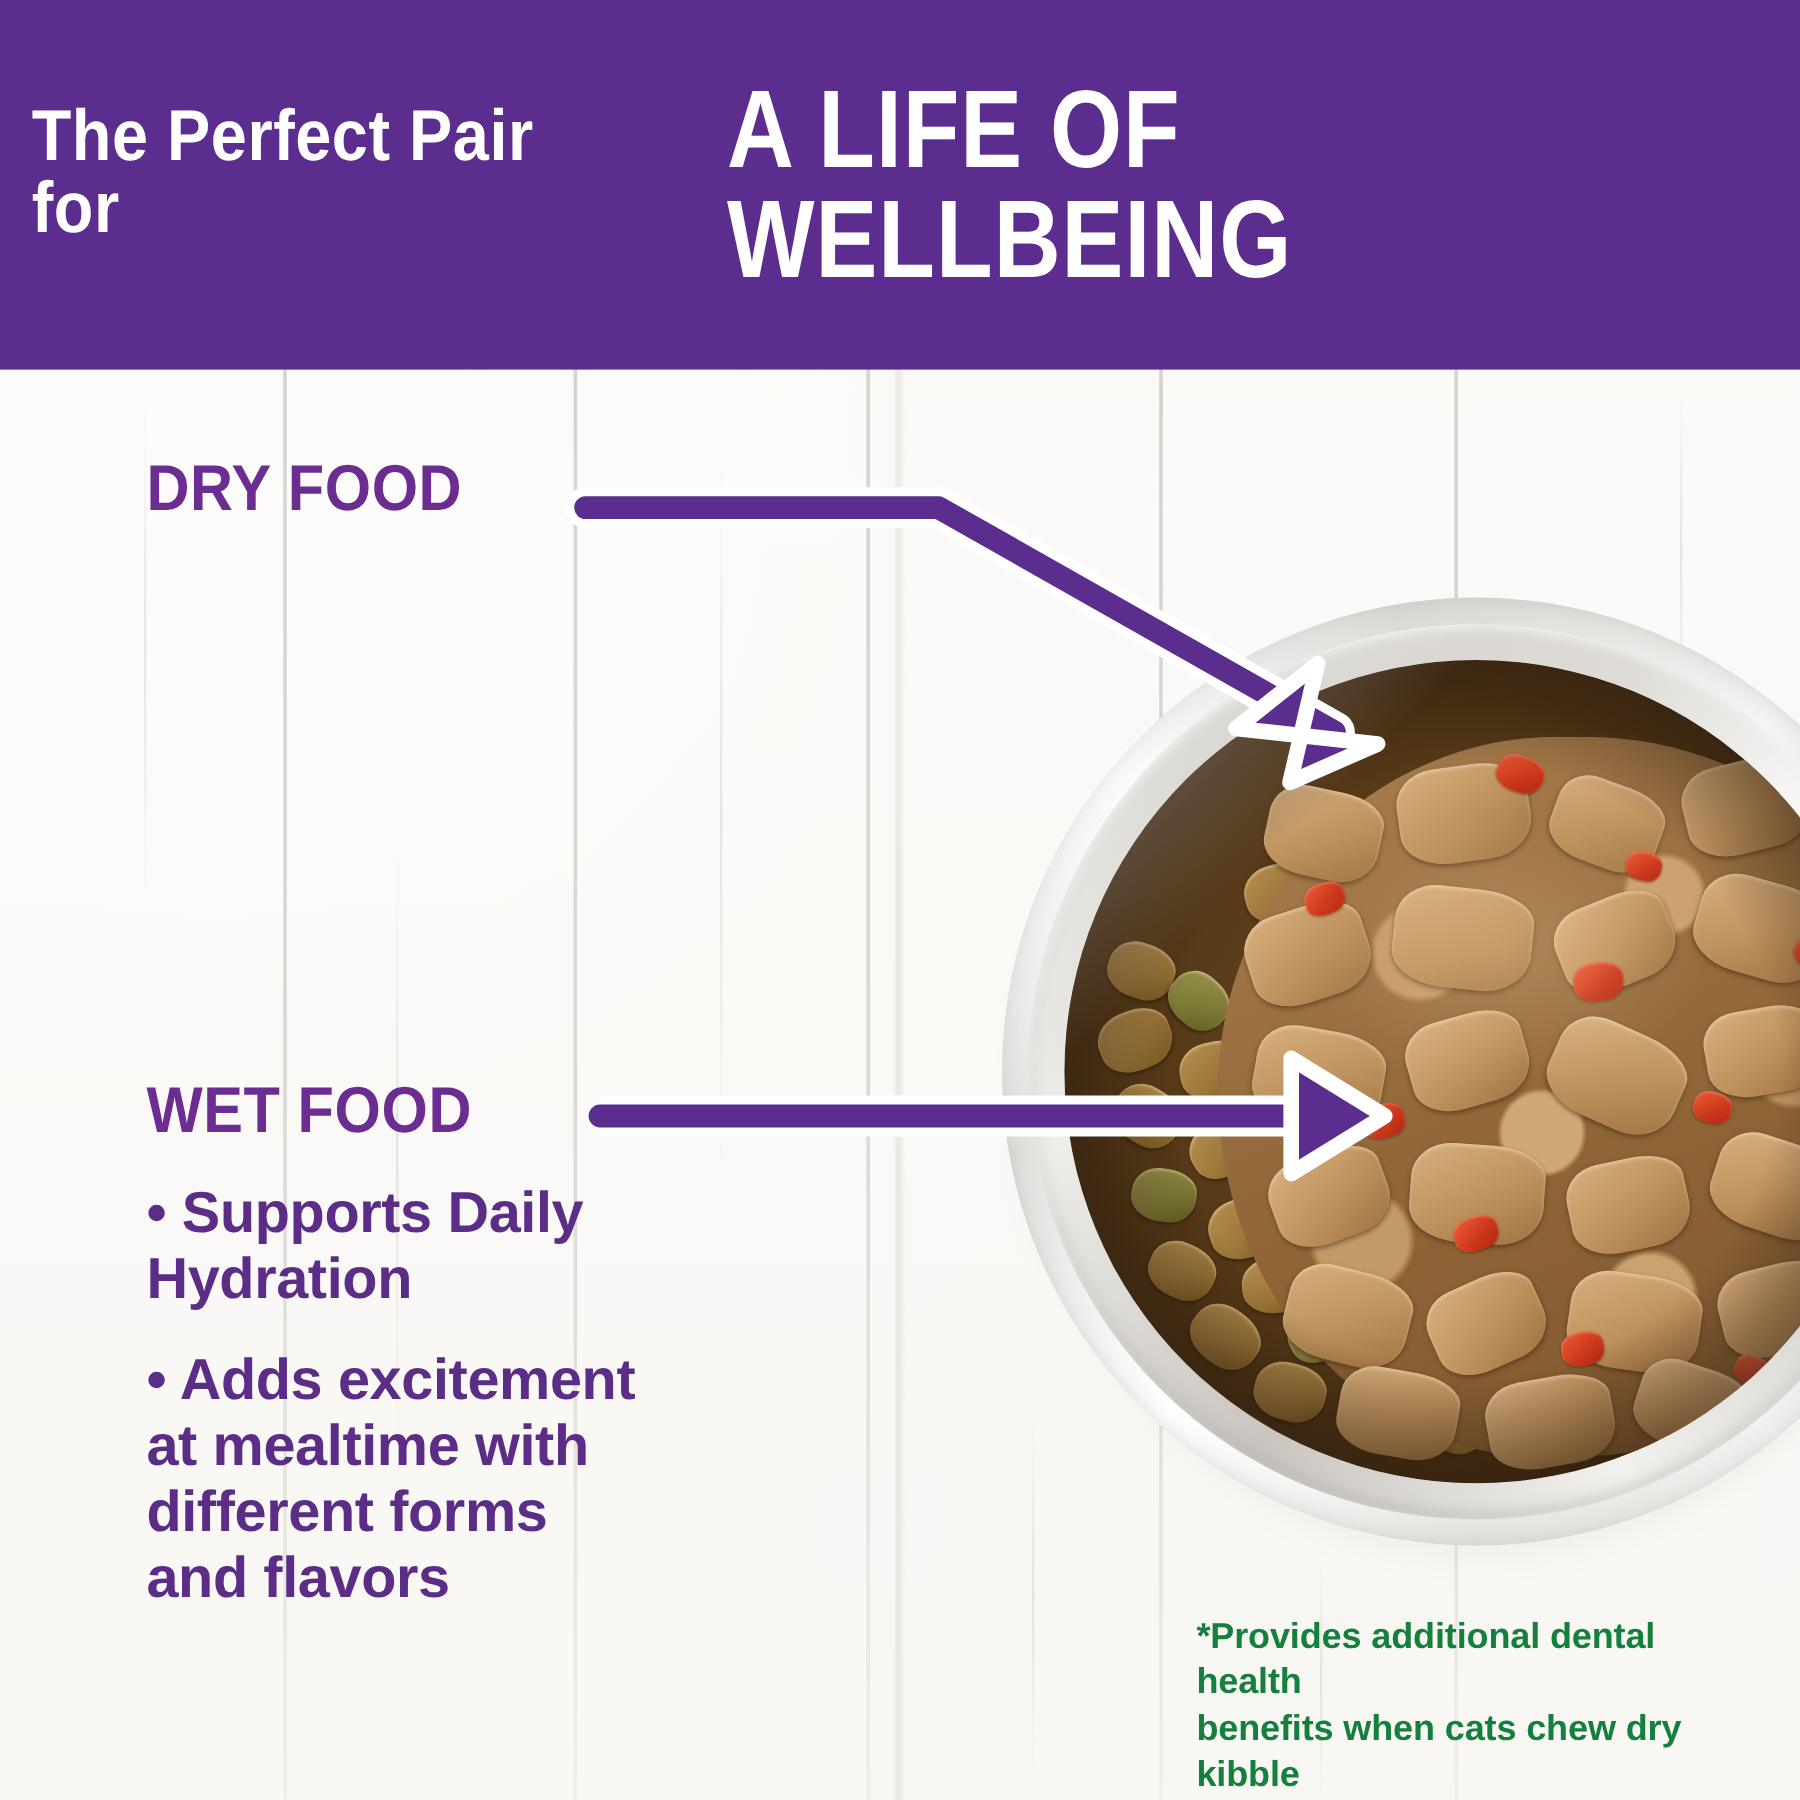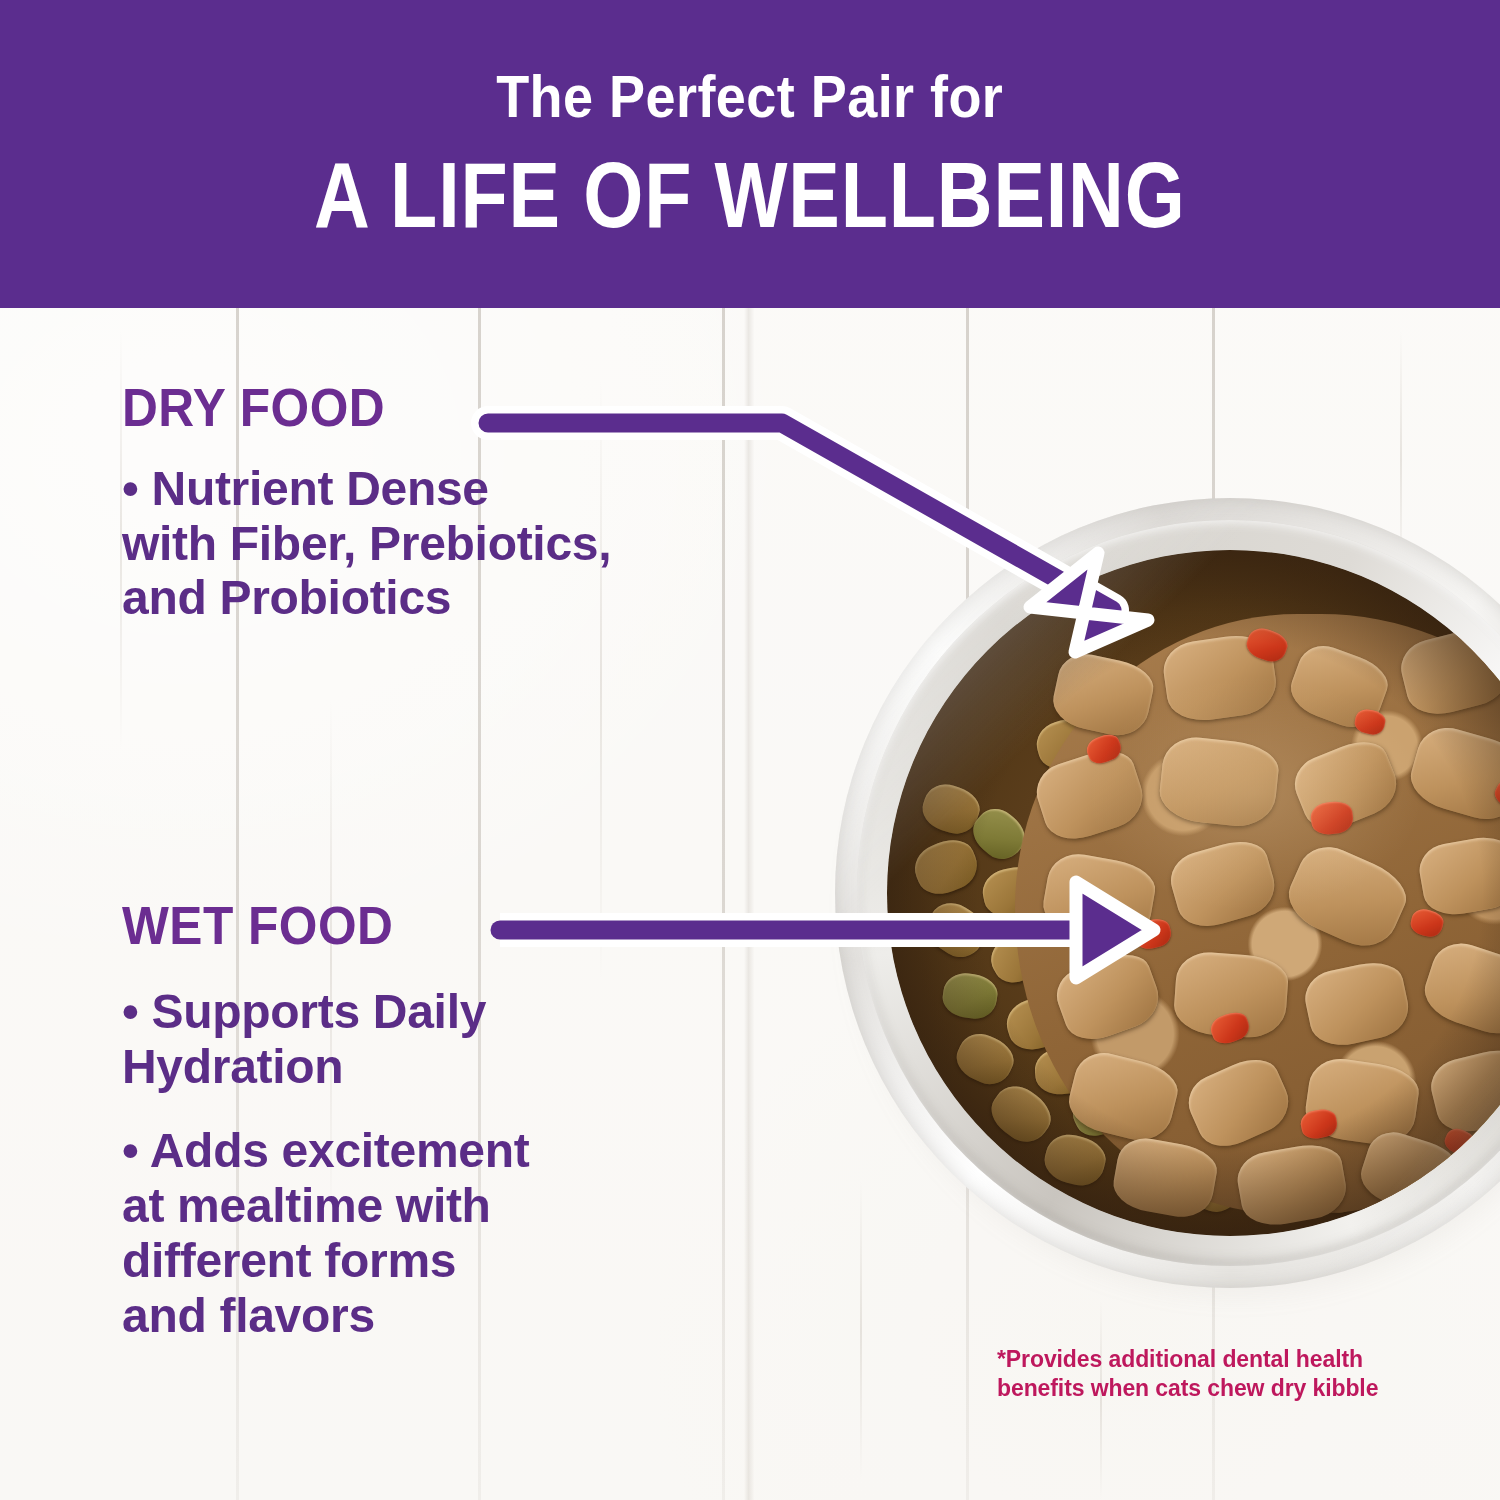--- a/index.html
+++ b/index.html
@@ -34,21 +34,21 @@
       radial-gradient(ellipse 60% 50% at 12% 30%, rgba(255,255,255,.9), rgba(255,255,255,0) 70%),
       radial-gradient(ellipse 45% 40% at 75% 90%, rgba(246,243,238,.9), rgba(255,255,255,0) 70%),
       linear-gradient(180deg, rgba(252,251,249,1), rgba(248,246,242,1));
     mix-blend-mode:normal;opacity:.55;
   }
 
   
   .header{
     position:absolute;left:0;top:0;width:1500px;height:308px;
     background:#5B2D8E;
-    display:flex;flex-direction:column;align-items:center;justify-content:center;
+    display:flex;flex-direction:row;align-items:center;justify-content:center;
   }
   .header .h-small{
     color:#ffffff;font-weight:700;font-size:60px;line-height:1.0;
     letter-spacing:.5px;transform:scaleX(.90);
     font-family:"Liberation Sans","DejaVu Sans",sans-serif;
     margin-bottom:22px;
   }
   .header .h-big{
     color:#ffffff;font-weight:700;font-size:92px;line-height:1.0;
     letter-spacing:1px;transform:scaleX(.84);
@@ -152,21 +152,21 @@
   }
   #wet-head{position:absolute;left:122px;top:898px;width:700px;}
   #wet-bullets{position:absolute;left:122px;top:985px;width:700px;}
 
   
   .arrows{position:absolute;left:0;top:0;width:1500px;height:1500px;pointer-events:none;}
 
   
   .footnote{
     position:absolute;left:997px;top:1345px;width:460px;
-    color:#be185d;font-size:23px;font-weight:700;line-height:1.28;
+    color:#15803d;font-size:30px;font-weight:700;line-height:1.28;
     white-space:pre-line;letter-spacing:-.1px;
   }
 </style>
 </head>
 <body>
 
 <div class="canvas">
 
   <div class="bg-wood"></div>
   <div class="wash"></div>
@@ -287,23 +287,20 @@
     <g>
       <path d="M 500 930 L 1090 930" fill="none" stroke="#FFFFFF" stroke-width="34" stroke-linecap="butt"></path>
       <path d="M 500 930 L 1090 930" fill="none" stroke="#5B2D8E" stroke-width="19" stroke-linecap="round"></path>
       <polygon points="1154,930 1076,882 1076,978" fill="#5B2D8E" stroke="#FFFFFF" stroke-width="13" stroke-linejoin="round"></polygon>
     </g>
   </svg>
 
   <div class="col">
     <div class="cat">DRY FOOD</div>
     <div class="bullets">
-      <div class="bul">• Nutrient Dense
-with Fiber, Prebiotics,
-and Probiotics</div>
     </div>
   </div>
 
   <div id="wet-head">
     <div class="cat second">WET FOOD</div>
   </div>
   <div id="wet-bullets">
     <div class="bul">• Supports Daily
 Hydration</div>
     <div class="bul">• Adds excitement

